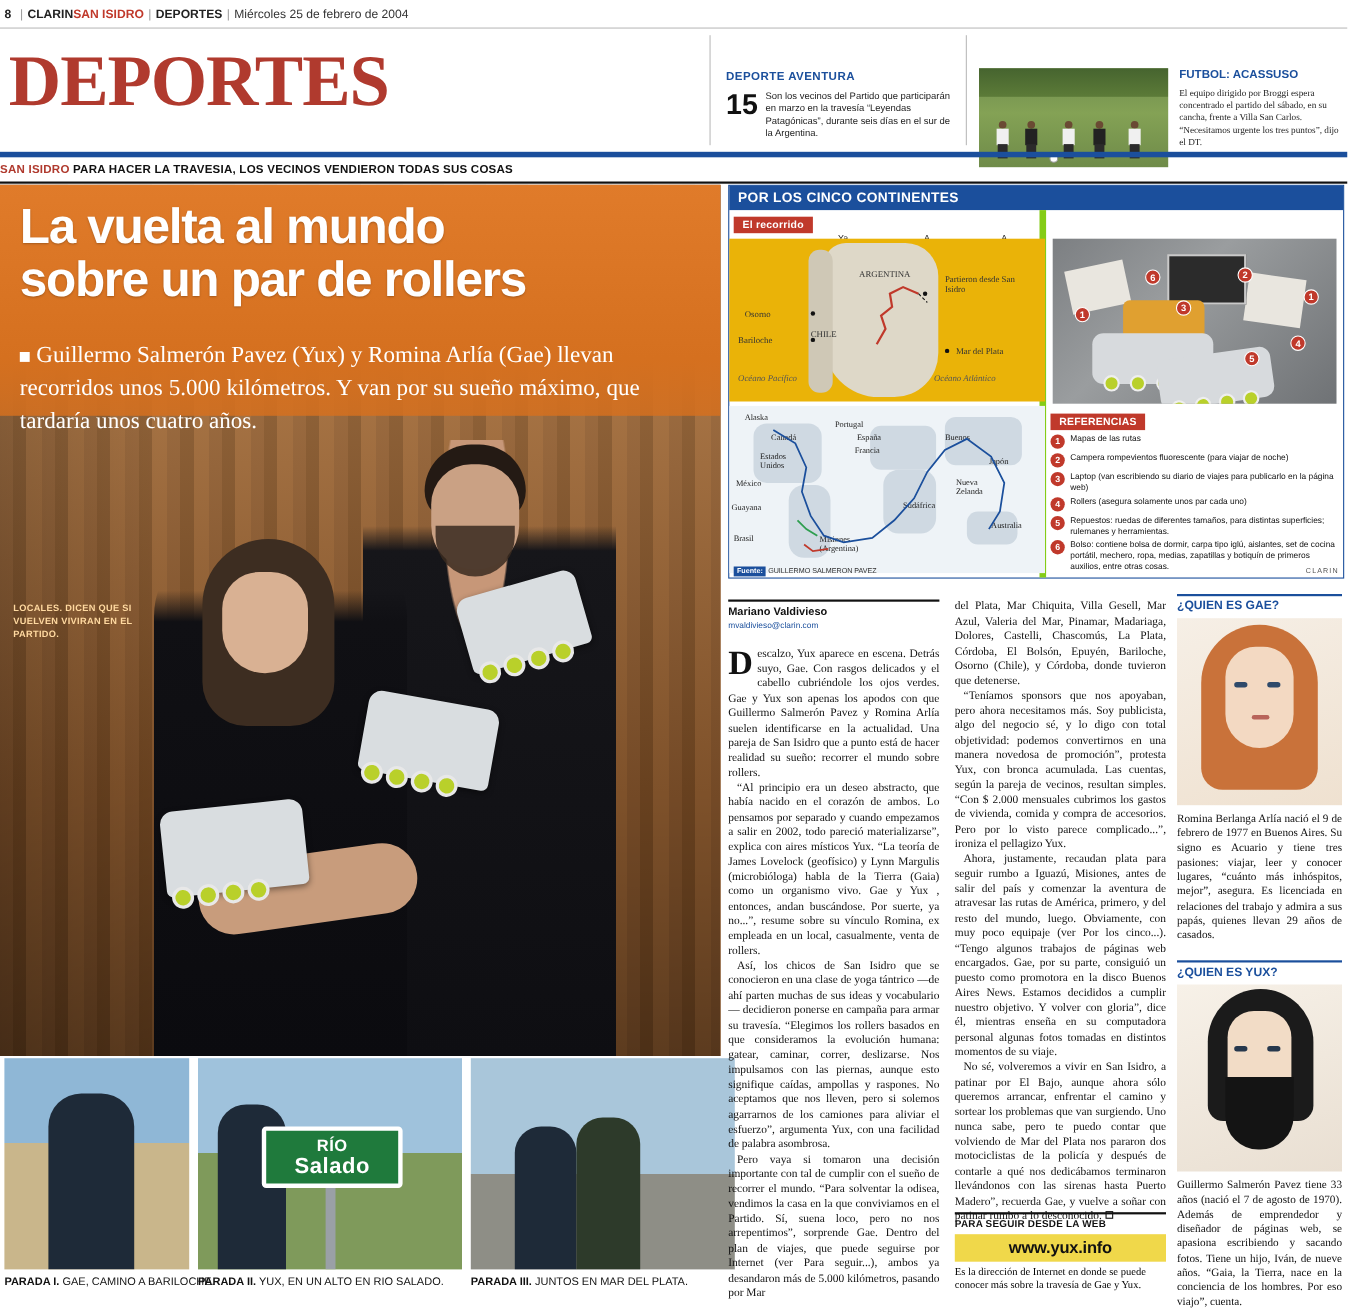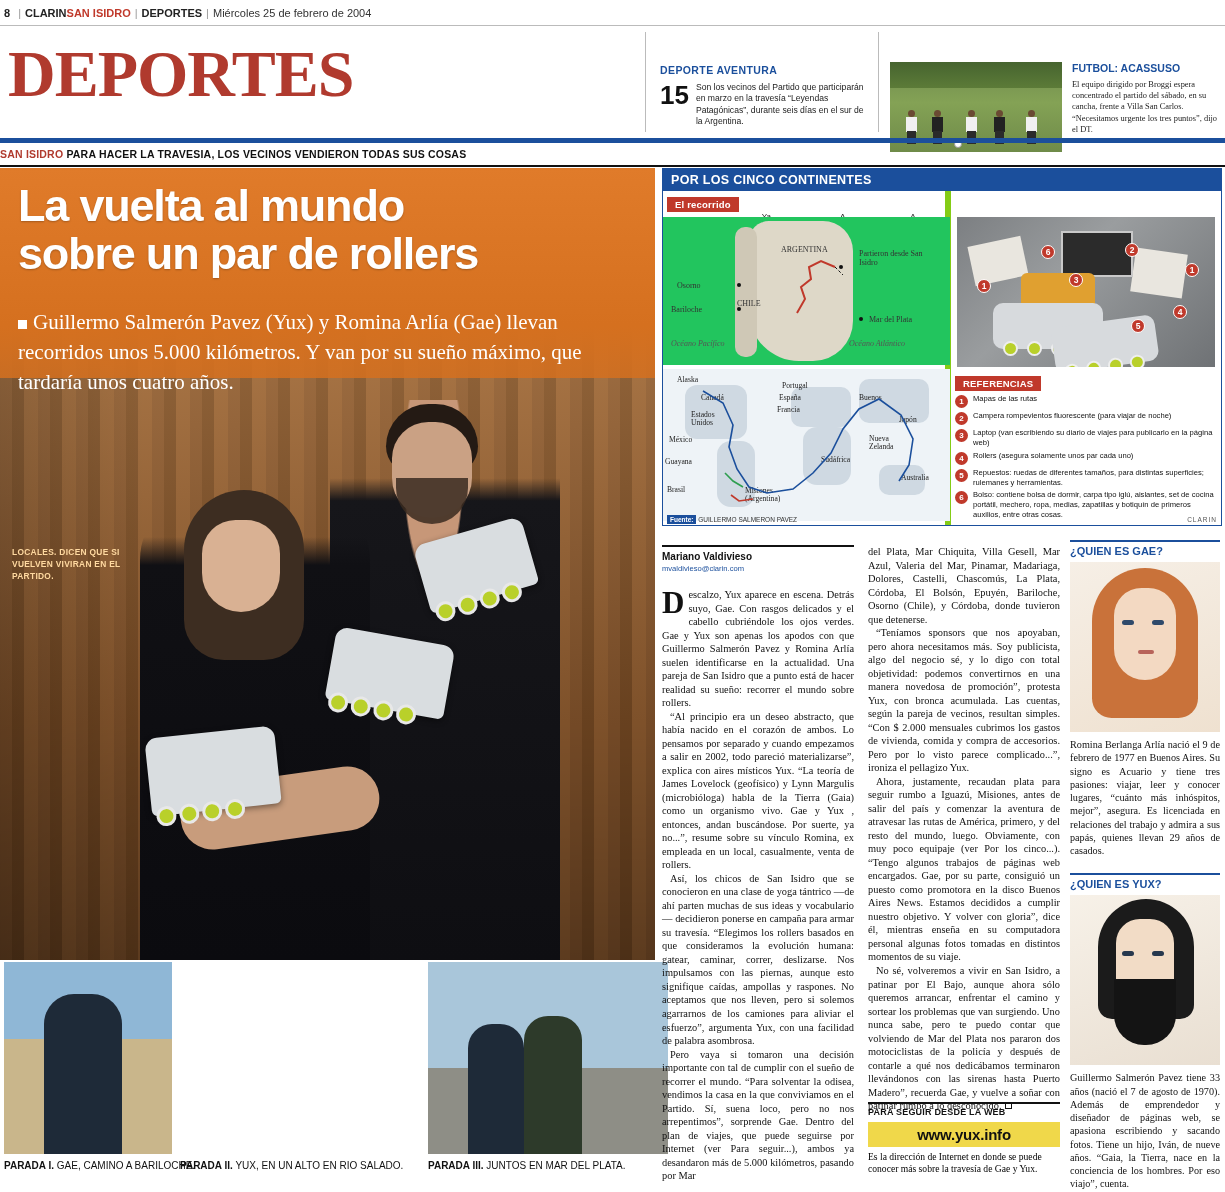--- a/index.html
+++ b/index.html
@@ -195,21 +195,21 @@
   .tab.blue { background:#1b4f9c; }
   .legend-line {
     display:flex; align-items:center; gap:5px; font-family:"Liberation Sans", sans-serif;
     font-size:8px; color:#222; margin-right:8px;
   }
   .legend-line .ref { color:#c0392b; font-weight:bold; }
   .dash { width:22px; height:0; border-top:2px solid #c0392b; display:inline-block; }
   .dash.d2 { border-top:2px dashed #444; }
   .dash.d3 { border-top:2px dotted #444; }
 
-  .map-ar { position:absolute; left:0; top:26px; width:287px; height:148px; background:#22c55e; }
+  .map-ar { position:absolute; left:0; top:26px; width:287px; height:148px; background:#eab308; }
   .map-ar .land { position:absolute; left:86px; top:4px; width:104px; height:140px; background:#ded8c8; border-radius:20px 30px 40px 50px; }
   .map-ar .chile { position:absolute; left:72px; top:10px; width:22px; height:130px; background:#cfc8b6; border-radius:10px; }
   .map-ar .mlabel { position:absolute; font-family:"Liberation Serif", serif; font-size:8px; color:#333; }
   .map-ar .mlabel.it { font-style:italic; color:#555; }
   .route { position:absolute; left:128px; top:34px; width:40px; height:52px; }
   .route svg { display:block; }
   .dot { position:absolute; width:4px; height:4px; background:#111; border-radius:50%; }
 
   .map-world { position:absolute; left:0; top:178px; width:287px; height:152px; background:#eef3f7; }
   .map-world .cont { position:absolute; background:#cfd9e2; }
@@ -425,20 +425,28 @@
     <div class="subhead">
       <span class="sq"></span><span>Guillermo Salmerón Pavez (Yux) y Romina Arlía (Gae) llevan recorridos unos 5.000 kilómetros. Y van por su sueño máximo, que tardaría unos cuatro años.</span>
     </div>
     <div class="locales">LOCALES. DICEN QUE SI VUELVEN VIVIRAN EN EL PARTIDO.</div>
   </div>
 
   <div class="thumbs">
     <div class="thumb t1">
       <div class="person" style="left:40px; width:78px; height:160px; border-radius:30px 30px 0 0;"></div>
     </div>
+    <div class="thumb t2">
+      <div class="person" style="left:18px; width:62px; height:150px; border-radius:26px 26px 0 0;"></div>
+      <div class="signpost"></div>
+      <div class="sign">
+        <div class="l1">RÍO</div>
+        <div class="l2">Salado</div>
+      </div>
+    </div>
     <div class="thumb t3">
       <div class="person" style="left:40px; width:56px; height:130px; border-radius:24px 24px 0 0;"></div>
       <div class="person" style="left:96px; width:58px; height:138px; border-radius:24px 24px 0 0; background:#2d3a2a;"></div>
     </div>
   </div>
 
   <div class="thumbcaps">
     <div class="tc1">
       <span class="b">PARADA I.</span>
       <span>GAE, CAMINO A BARILOCHE.</span>
@@ -509,21 +517,21 @@
           <div class="cont" style="left:140px; top:58px; width:48px; height:58px; border-radius:14px;"></div>
           <div class="cont" style="left:196px; top:10px; width:70px; height:44px; border-radius:10px;"></div>
           <div class="cont" style="left:216px; top:96px; width:46px; height:30px; border-radius:10px;"></div>
           <div class="lbl" style="left:14px; top:6px;">Alaska</div>
           <div class="lbl" style="left:38px; top:24px;">Canadá</div>
           <div class="lbl" style="left:28px; top:42px; width:36px; line-height:1.1;">Estados Unidos</div>
           <div class="lbl" style="left:6px; top:66px;">México</div>
           <div class="lbl" style="left:2px; top:88px;">Guayana</div>
           <div class="lbl" style="left:4px; top:116px;">Brasil</div>
           <div class="lbl" style="left:82px; top:118px; width:52px; line-height:1.1;">Misiones (Argentina)</div>
-          <div class="lbl" style="left:119px; top:12px;">Portugal</div>
+          <div class="lbl" style="left:96px; top:12px;">Portugal</div>
           <div class="lbl" style="left:116px; top:24px;">España</div>
           <div class="lbl" style="left:114px; top:36px;">Francia</div>
           <div class="lbl" style="left:196px; top:24px;">Buenos</div>
           <div class="lbl" style="left:236px; top:46px;">Japón</div>
           <div class="lbl" style="left:206px; top:66px; width:40px; line-height:1.1;">Nueva Zelanda</div>
           <div class="lbl" style="left:238px; top:104px;">Australia</div>
           <div class="lbl" style="left:158px; top:86px;">Sudáfrica</div>
           <svg style="position:absolute; left:0; top:0;" width="287" height="152">
             <polyline points="40,22 60,34 70,56 66,78 74,100 86,118 104,124 130,120 150,104 168,84 180,60 196,40 216,30 238,46 250,70 246,96 236,112" fill="none" stroke="#1b4f9c" stroke-width="1.6"></polyline>
             <polyline points="62,104 70,112 80,118" fill="none" stroke="#2e9e4f" stroke-width="1.6"></polyline>

